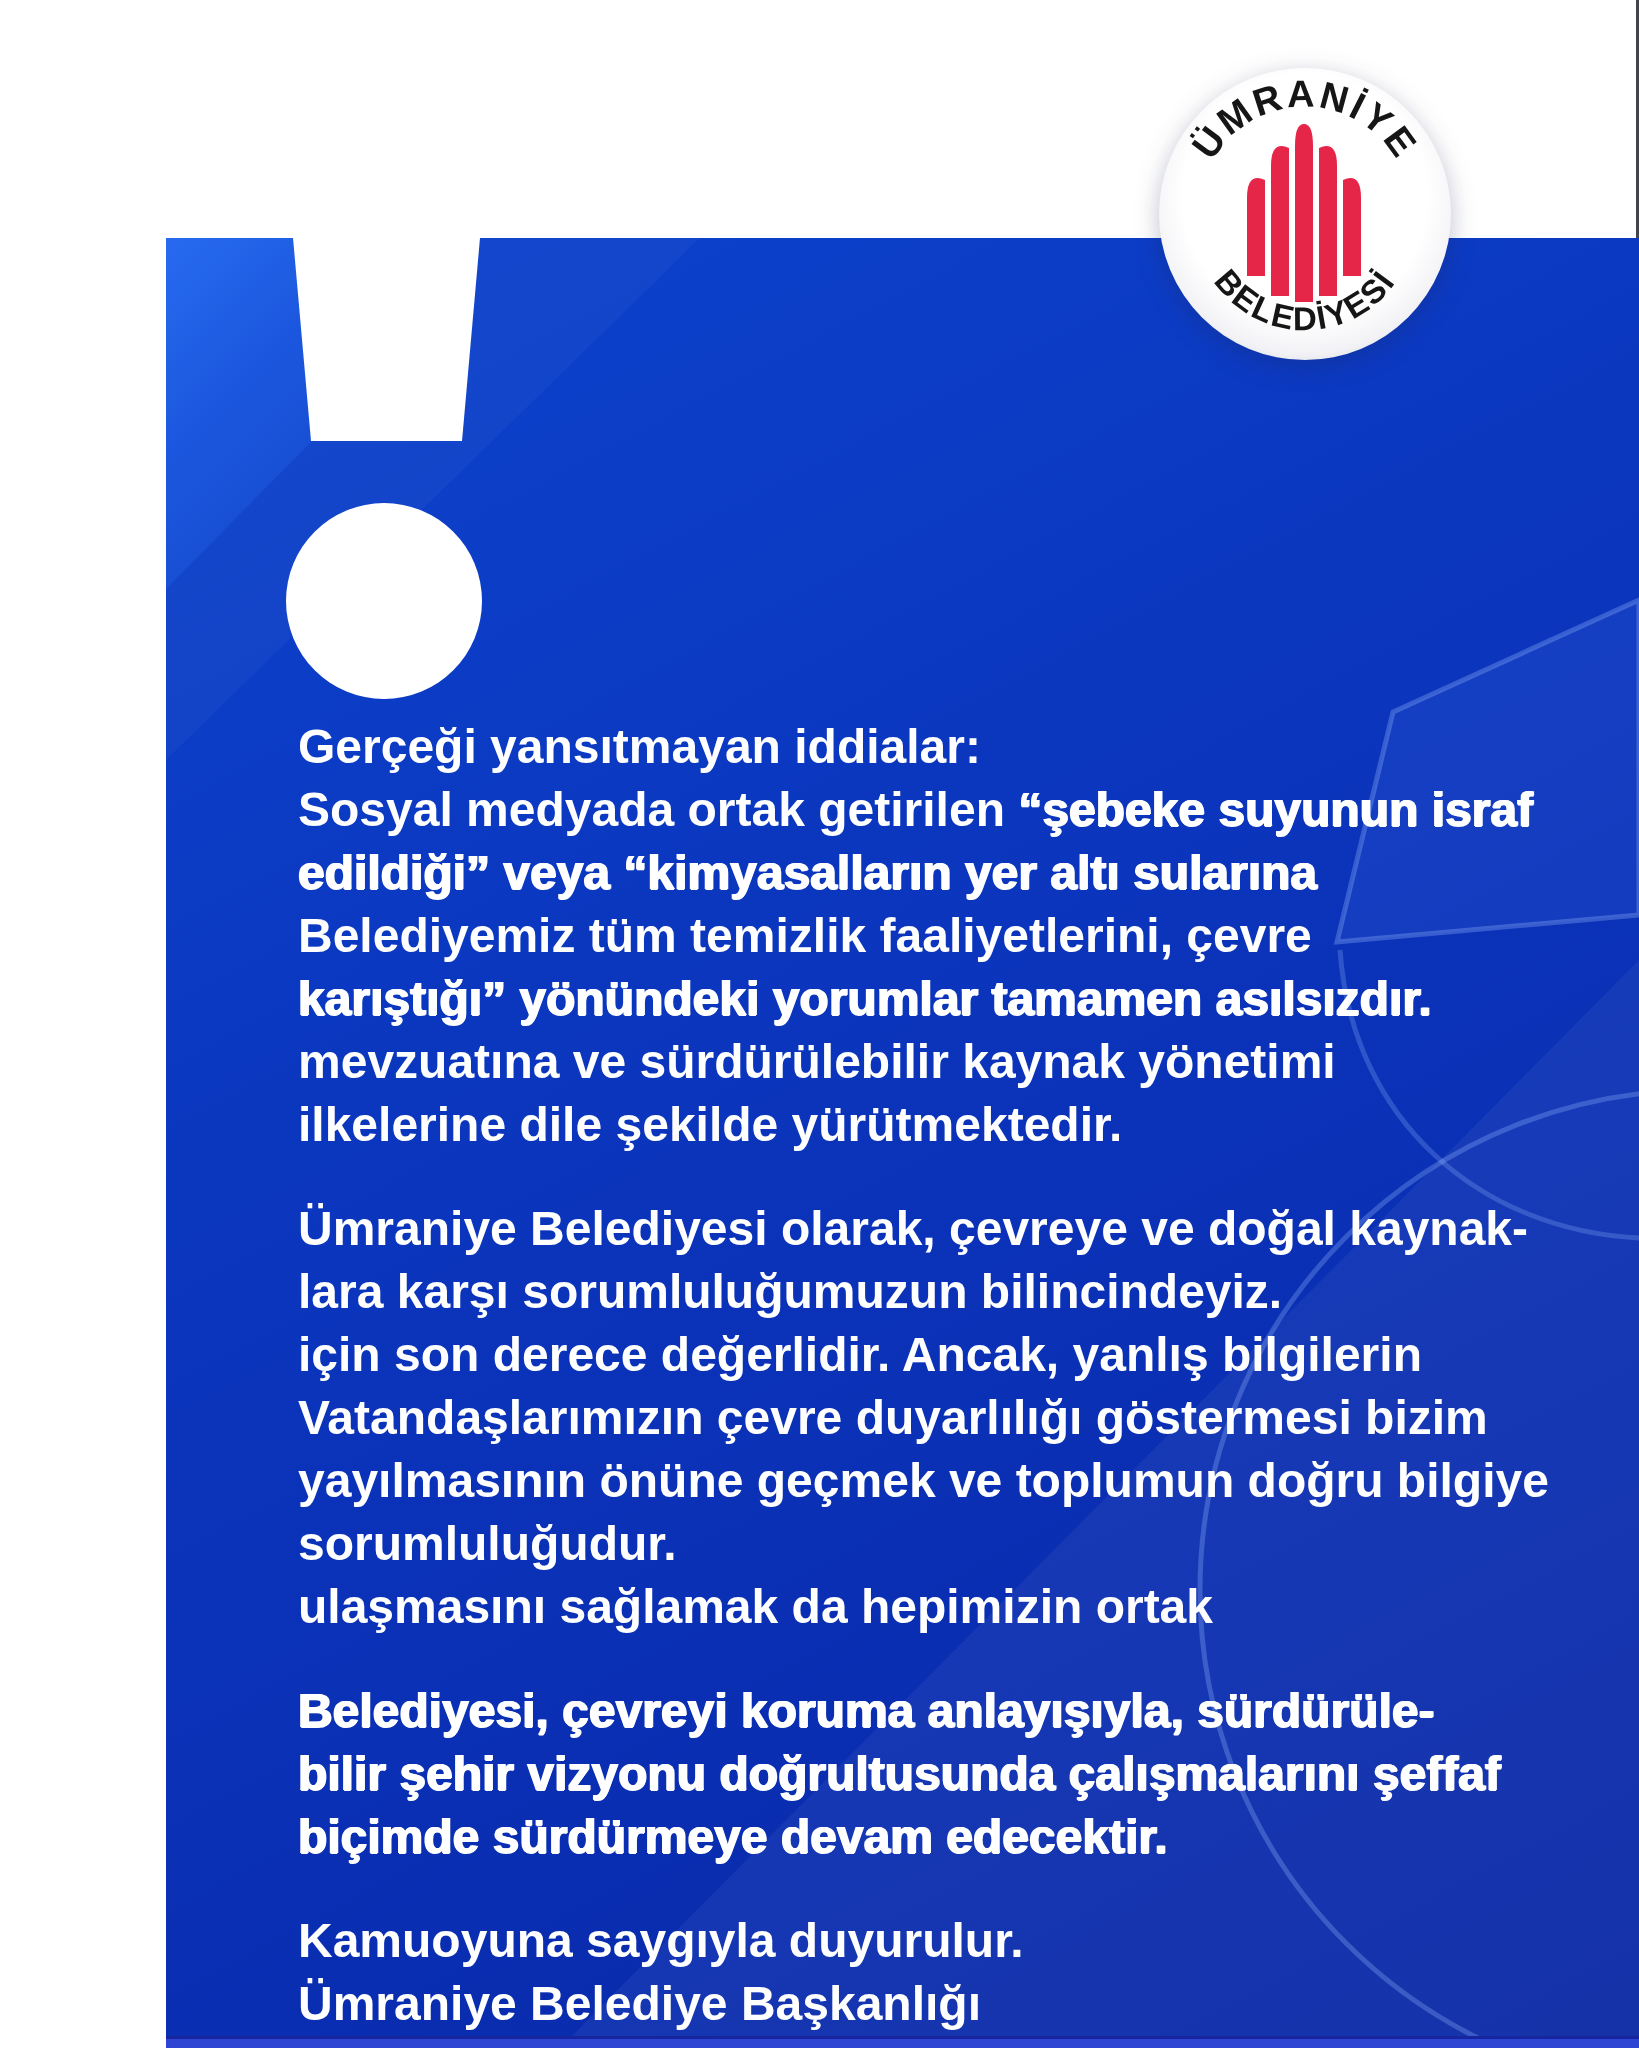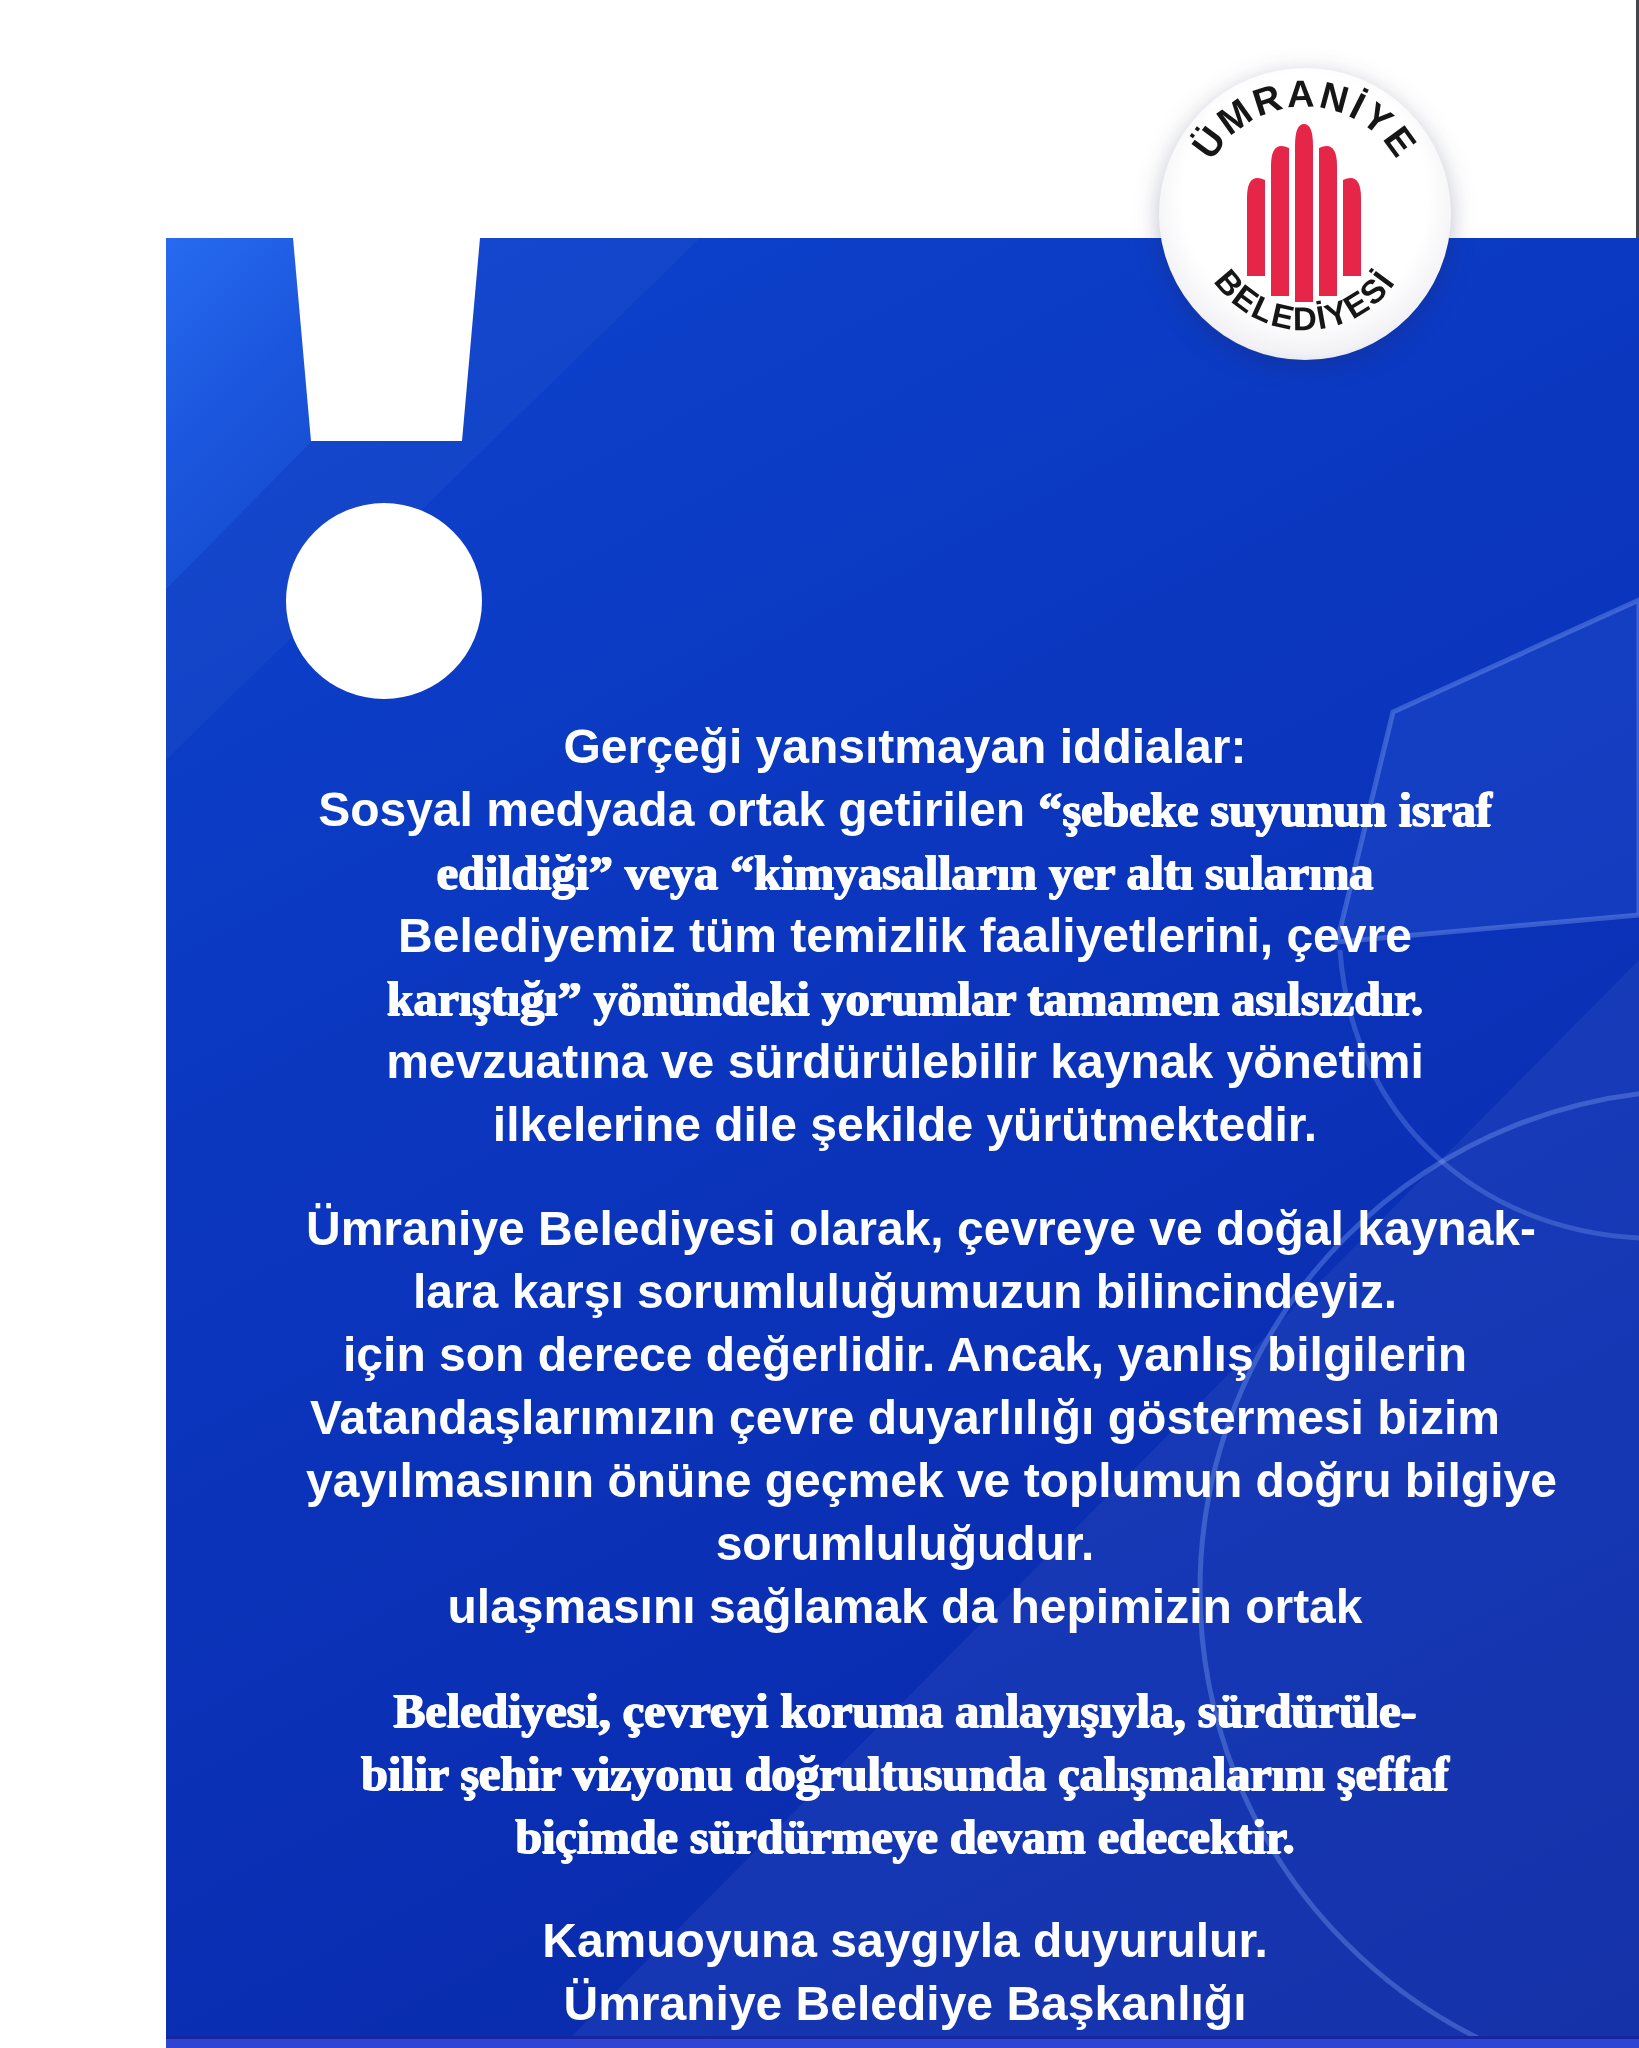--- a/index.html
+++ b/index.html
@@ -40,23 +40,23 @@
   
   svg.watermark{left:0;top:0;width:1639px;height:2048px;}
   
   .badge{left:1159px;top:68px;width:292px;height:292px;filter:drop-shadow(0 6px 12px rgba(30,35,80,0.28));}
   .badge text{font-family:"Liberation Sans",sans-serif;font-weight:bold;fill:#161616;}
   
   .statement{
     left:294px;top:715px;width:1210px;color:#ffffff;
     font-size:48px;line-height:63px;font-weight:700;
   }
-  .para{margin:0 0 41px 12px;text-align:center;}
+  .para{margin:0 0 41px 4px;}
   .line{white-space:nowrap;}
-  .seg-b{text-shadow:0.9px 0 0 currentColor,-0.9px 0 0 currentColor,0 0.5px 0 currentColor;font-family:Liberation Serif, serif;}
+  .seg-b{text-shadow:0.9px 0 0 currentColor,-0.9px 0 0 currentColor,0 0.5px 0 currentColor;}
   
   .right-edge-line{right:0;top:0;width:3px;height:238px;background:#42454c;}
   .bottom-strip{left:166px;right:0;bottom:0;height:9px;background:#2e45d3;border-top:3px solid #17259e;}
 </style>
 </head>
 <body>
 
 <div>
 
   <div class="abs card"></div>

